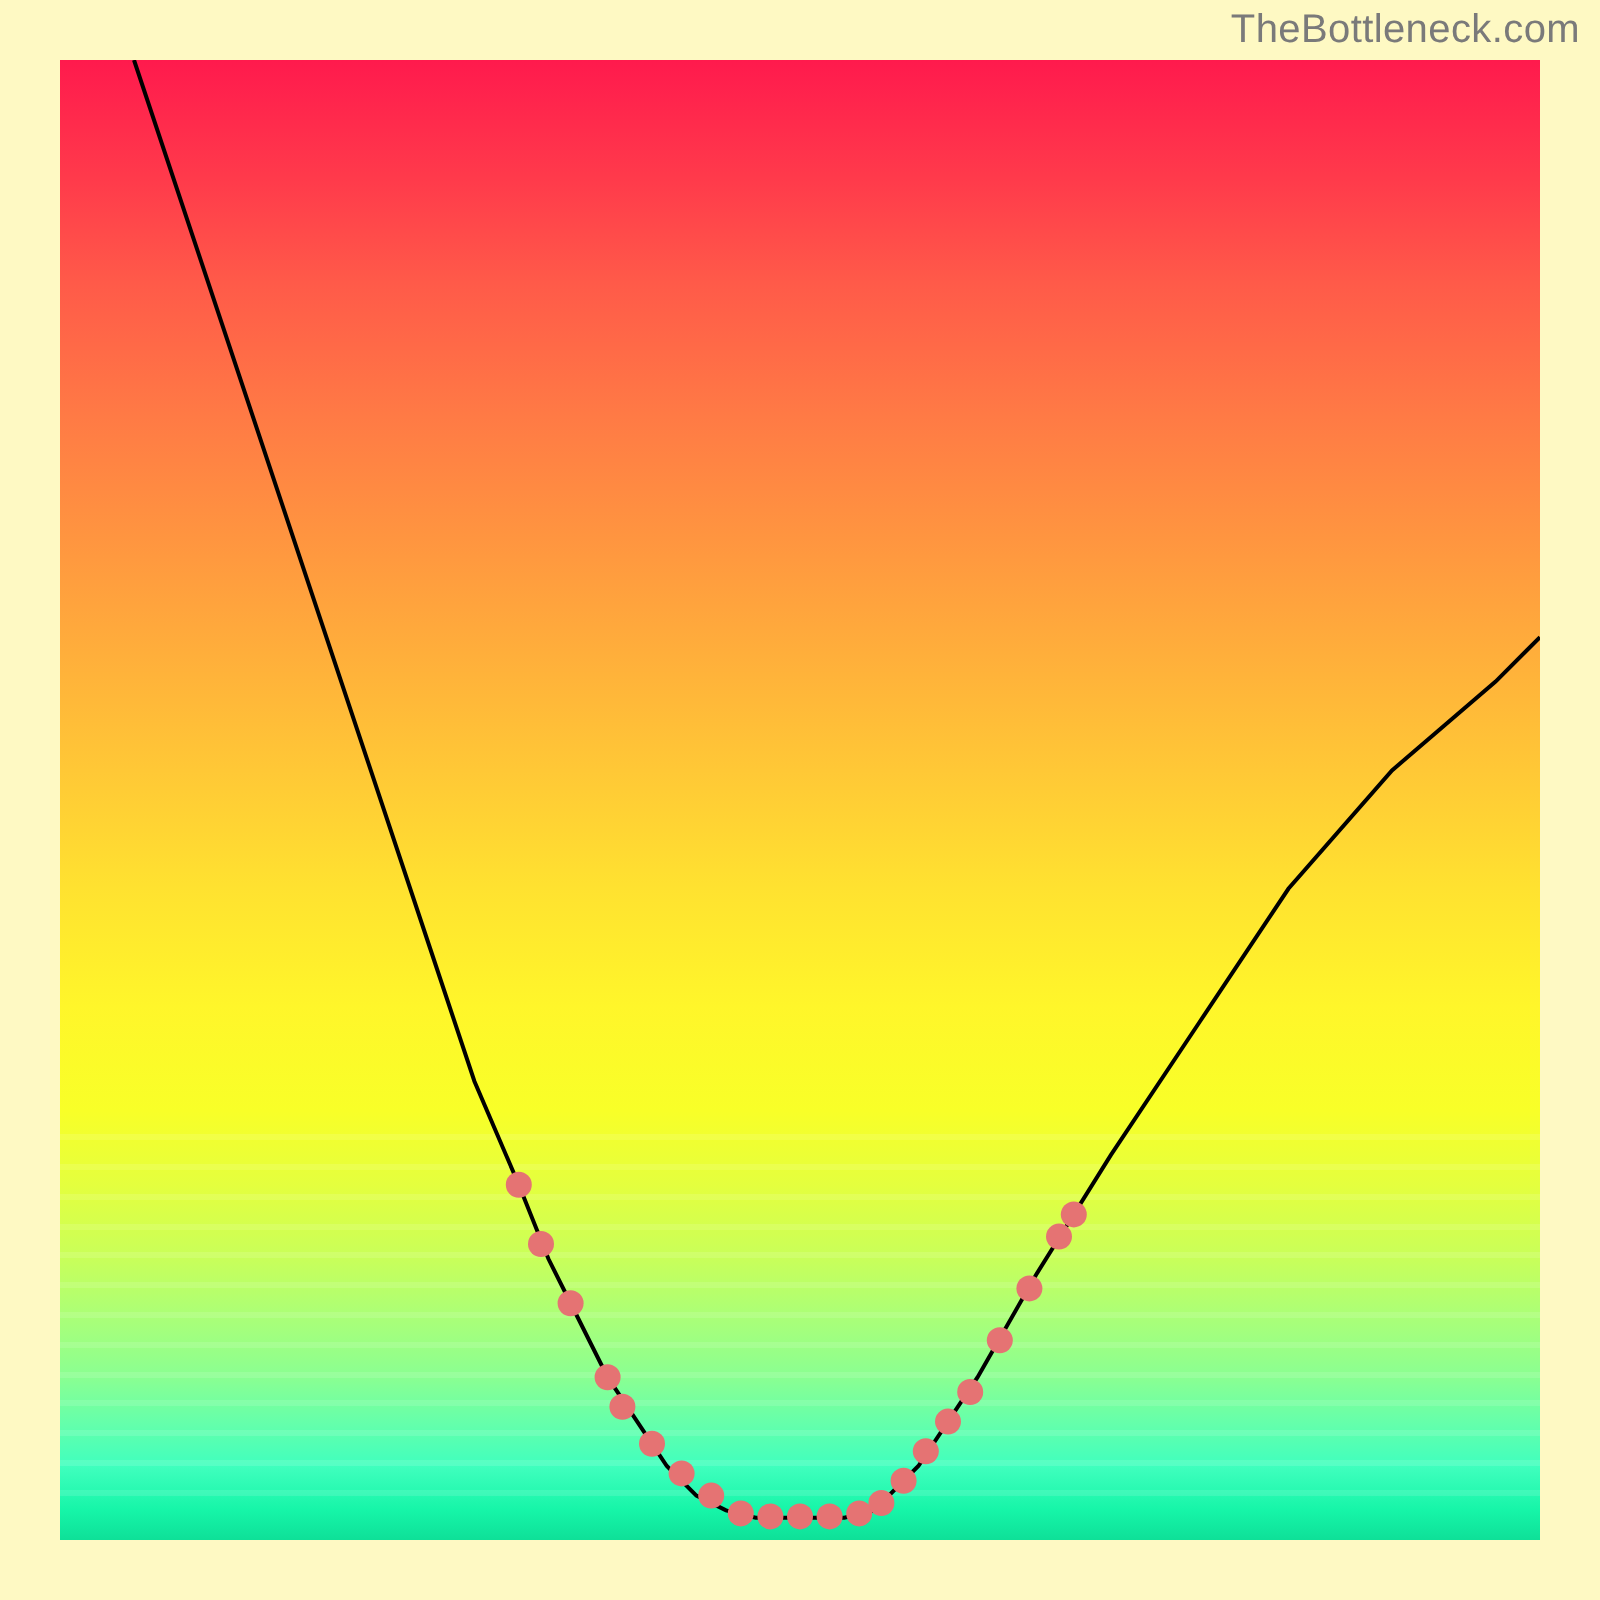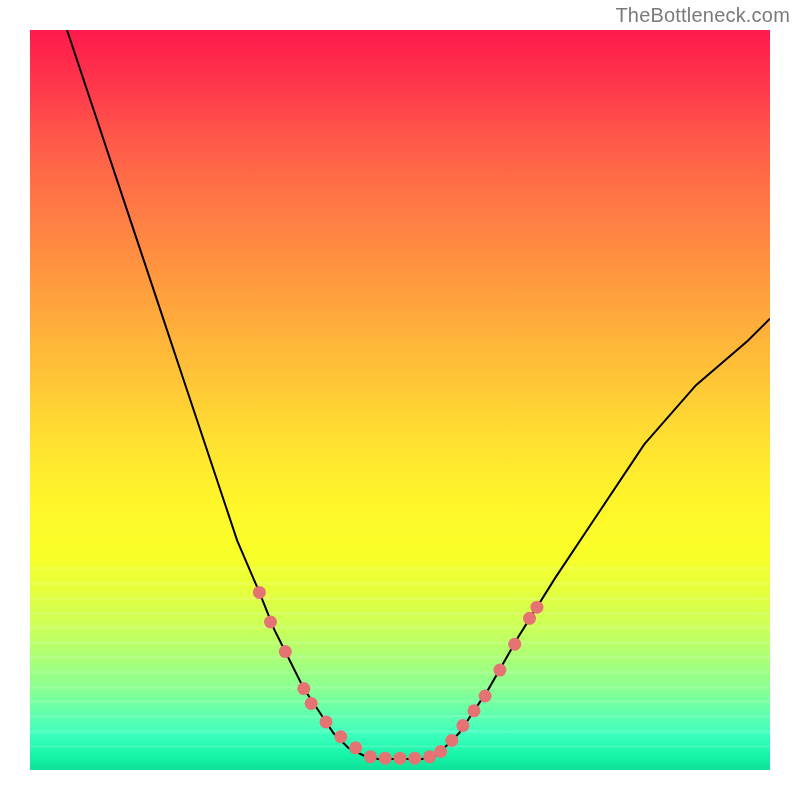--- a/index.html
+++ b/index.html
@@ -10,21 +10,21 @@
     overflow: hidden;
     background: #000;
     font-family: Arial, Helvetica, sans-serif;
   }
   .frame {
     position: absolute;
     left: 0;
     top: 0;
     width: 800px;
     height: 800px;
-    background: #ffffff;
+    background: #fef9c3;
   }
   .plot {
     position: absolute;
     left: 30px;
     top: 30px;
     width: 740px;
     height: 740px;
     background: linear-gradient(to bottom,
       #ff1a4d 0%,
       #ff3a4b 8%,

